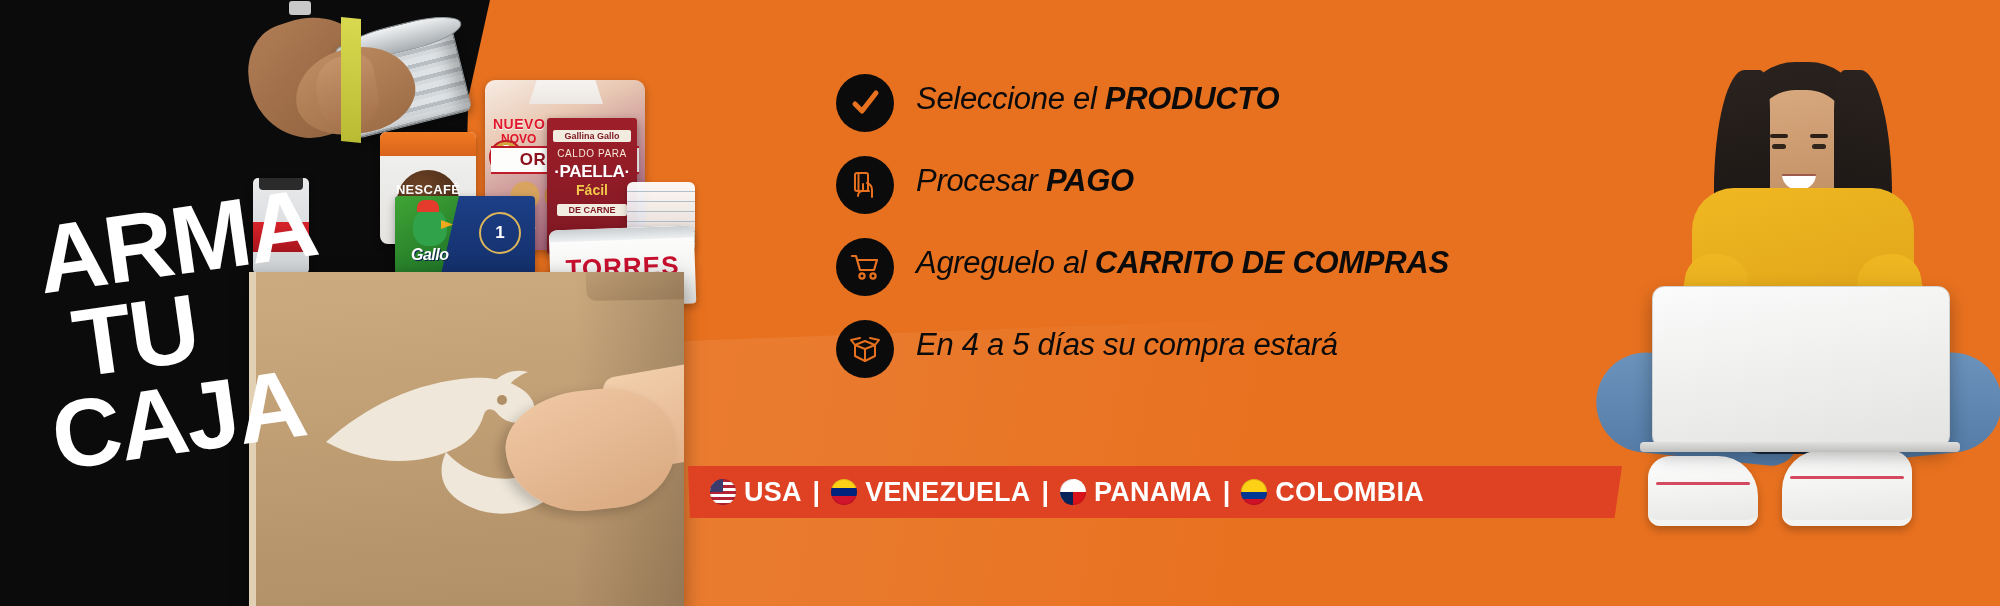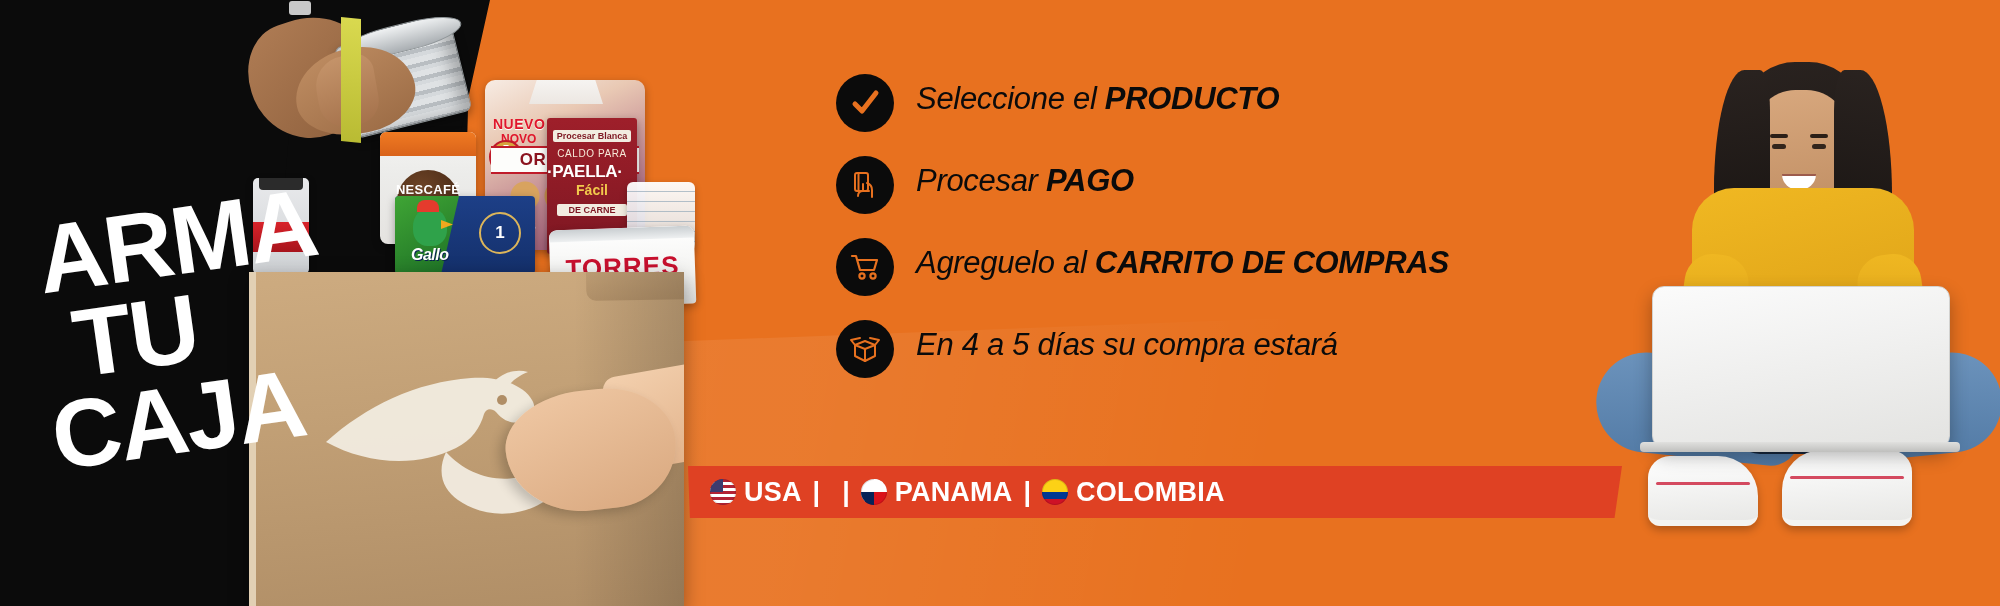--- a/index.html
+++ b/index.html
@@ -175,21 +175,21 @@
   .paella{
     position:absolute;left:292px;top:108px;width:90px;height:136px;
     background:linear-gradient(180deg,#9e1f2a 0%,#7d1722 100%);
     border-radius:3px;
     box-shadow:0 3px 8px rgba(0,0,0,.35);
     overflow:hidden;
   }
   .paella-cap{position:absolute;left:34px;top:-9px;width:22px;height:14px;background:#c9c9c9;border-radius:3px;}
   .paella-brand{position:absolute;left:6px;top:12px;width:78px;background:#f2ece0;color:#7d1722;font-size:9px;font-weight:bold;text-align:center;border-radius:2px;padding:1px 0;}
   .paella-l1{position:absolute;left:0;top:30px;width:100%;text-align:center;color:#f6e9d8;font-size:10px;letter-spacing:.6px;}
-  .paella-l2{position:absolute;left:0;top:44px;width:100%;text-align:left;color:#ffffff;font-size:17px;font-weight:bold;letter-spacing:-.3px;}
+  .paella-l2{position:absolute;left:0;top:44px;width:100%;text-align:center;color:#ffffff;font-size:17px;font-weight:bold;letter-spacing:-.3px;}
   .paella-l3{position:absolute;left:0;top:64px;width:100%;text-align:center;color:#f2c94c;font-size:14px;font-weight:bold;}
   .paella-l4{position:absolute;left:10px;top:86px;width:70px;background:#f2ece0;color:#7d1722;font-size:9px;font-weight:bold;text-align:center;border-radius:2px;padding:1px 0;}
   .paella-side{position:absolute;left:86px;top:8px;width:20px;height:124px;background:linear-gradient(180deg,#d9d94f,#b9bb33);transform:skewY(6deg);}
 
   
   .torres{
     position:absolute;left:295px;top:218px;width:145px;height:78px;
     background:linear-gradient(180deg,#ffffff 0%,#f3f3f1 62%,#dcdcda 100%);
     border-radius:8px 8px 4px 4px;
     box-shadow:0 3px 9px rgba(0,0,0,.3);
@@ -464,21 +464,21 @@
       <div class="bread-twist"></div>
       <div class="bread-new">NUEVO</div>
       <div class="bread-novo">NOVO</div>
       <div class="bread-wheat"></div>
       <div class="bread-brand">OROWEAT</div>
       <div class="bread-rolls"></div>
       <div class="bread-txt">LES  AS</div>
     </div>
 
     <div class="paella">
-      <div class="paella-brand">Procesar Blanca</div>
+      <div class="paella-brand">Gallina Gallo</div>
       <div class="paella-l1">CALDO PARA</div>
       <div class="paella-l2">·PAELLA·</div>
       <div class="paella-l3">Fácil</div>
       <div class="paella-l4">DE CARNE</div>
     </div>
     <div class="paella-cap"></div>
     <div class="paella-side"></div>
 
     <div class="cups">
       <i></i>
@@ -576,20 +576,24 @@
   </div>
 
   <div class="country-bar">
 
     <div class="country">
       <span class="flag flag-usa"></span>
       <span class="country-name">USA</span>
     </div>
     <span class="sep">|</span>
 
+    <div class="country">
+      <span class="flag flag-ven"></span>
+      <span class="country-name">VENEZUELA</span>
+    </div>
     <span class="sep">|</span>
 
     <div class="country">
       <span class="flag flag-pan"></span>
       <span class="country-name">PANAMA</span>
     </div>
     <span class="sep">|</span>
 
     <div class="country">
       <span class="flag flag-col"></span>

